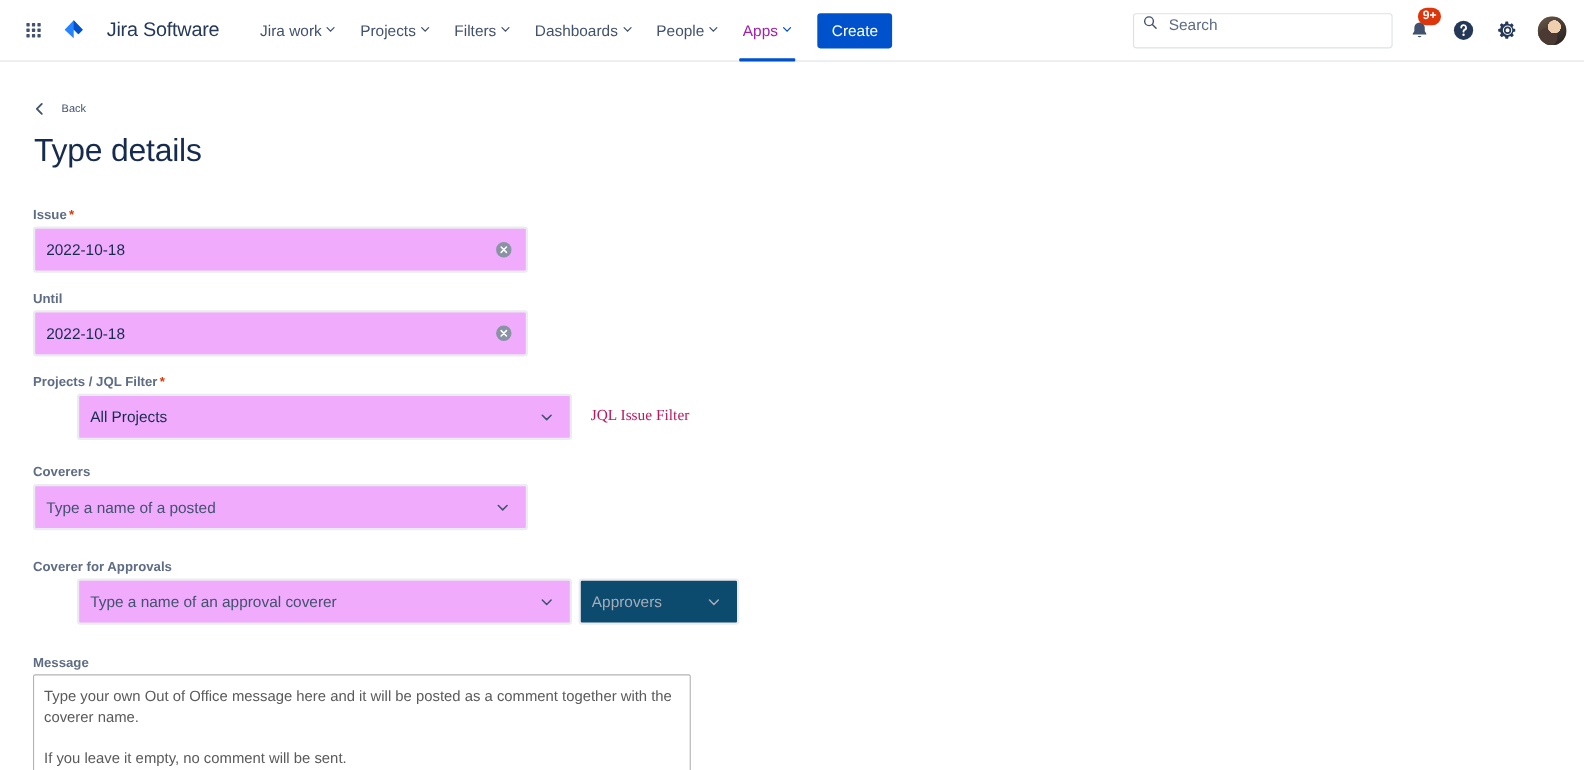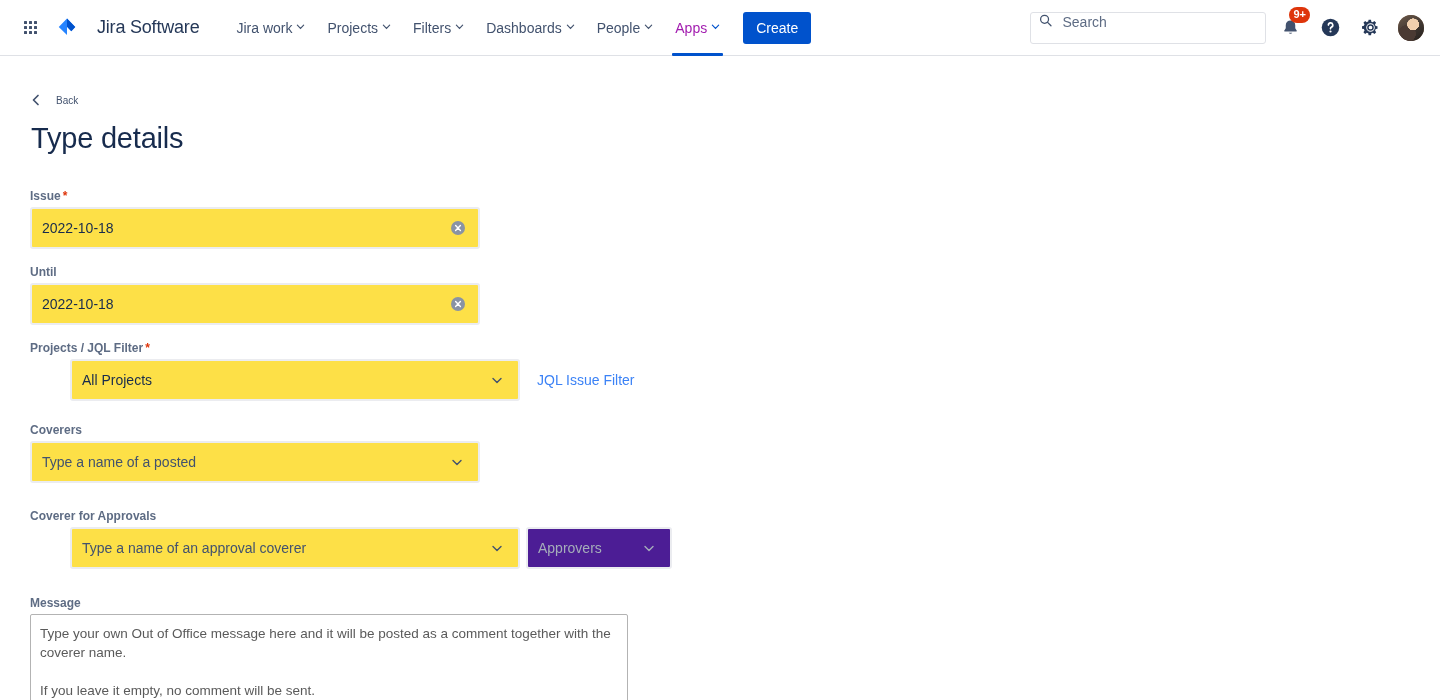--- a/index.html
+++ b/index.html
@@ -192,21 +192,21 @@
     color: #5e6c84;
     margin-bottom: 4px;
     display: block;
   }
   .req { color: #de350b; margin-left: 2px; font-weight: 600; }
 
   .row { display: flex; align-items: center; padding-left: 40px; }
 
   .control {
     height: 42px;
-    background: #fde047;
+    background: #f0abfc;
     border: 2px solid #ebecf0;
     border-radius: 3px;
     display: flex;
     align-items: center;
     padding: 0 10px 0 10px;
     font-size: 14px;
     color: #172b4d;
     cursor: pointer;
     user-select: none;
   }
@@ -218,28 +218,29 @@
     width: 16px; height: 16px;
     flex: 0 0 auto;
     cursor: pointer;
     margin-right: 2px;
   }
   .sel-caret { width: 14px; height: 14px; flex: 0 0 auto; margin-right: 4px; }
 
   .side-label {
     margin-left: 17px;
     font-size: 14px;
-    color: #3b82f6;
-    cursor: pointer;
+    color: #be185d;
+    cursor: pointer;
+    font-family: Liberation Serif, serif;
   }
 
   .control.disabled {
     width: 146px;
     margin-left: 6px;
-    background: #4c1d95;
+    background: #0c4a6e;
     border-color: #ebecf0;
     color: #a5adba;
     cursor: not-allowed;
   }
   .control.disabled .value { color: #a5adba; }
 
   .message-area {
     width: 598px;
     height: 130px;
     border: 1px solid #b3b3b3;

